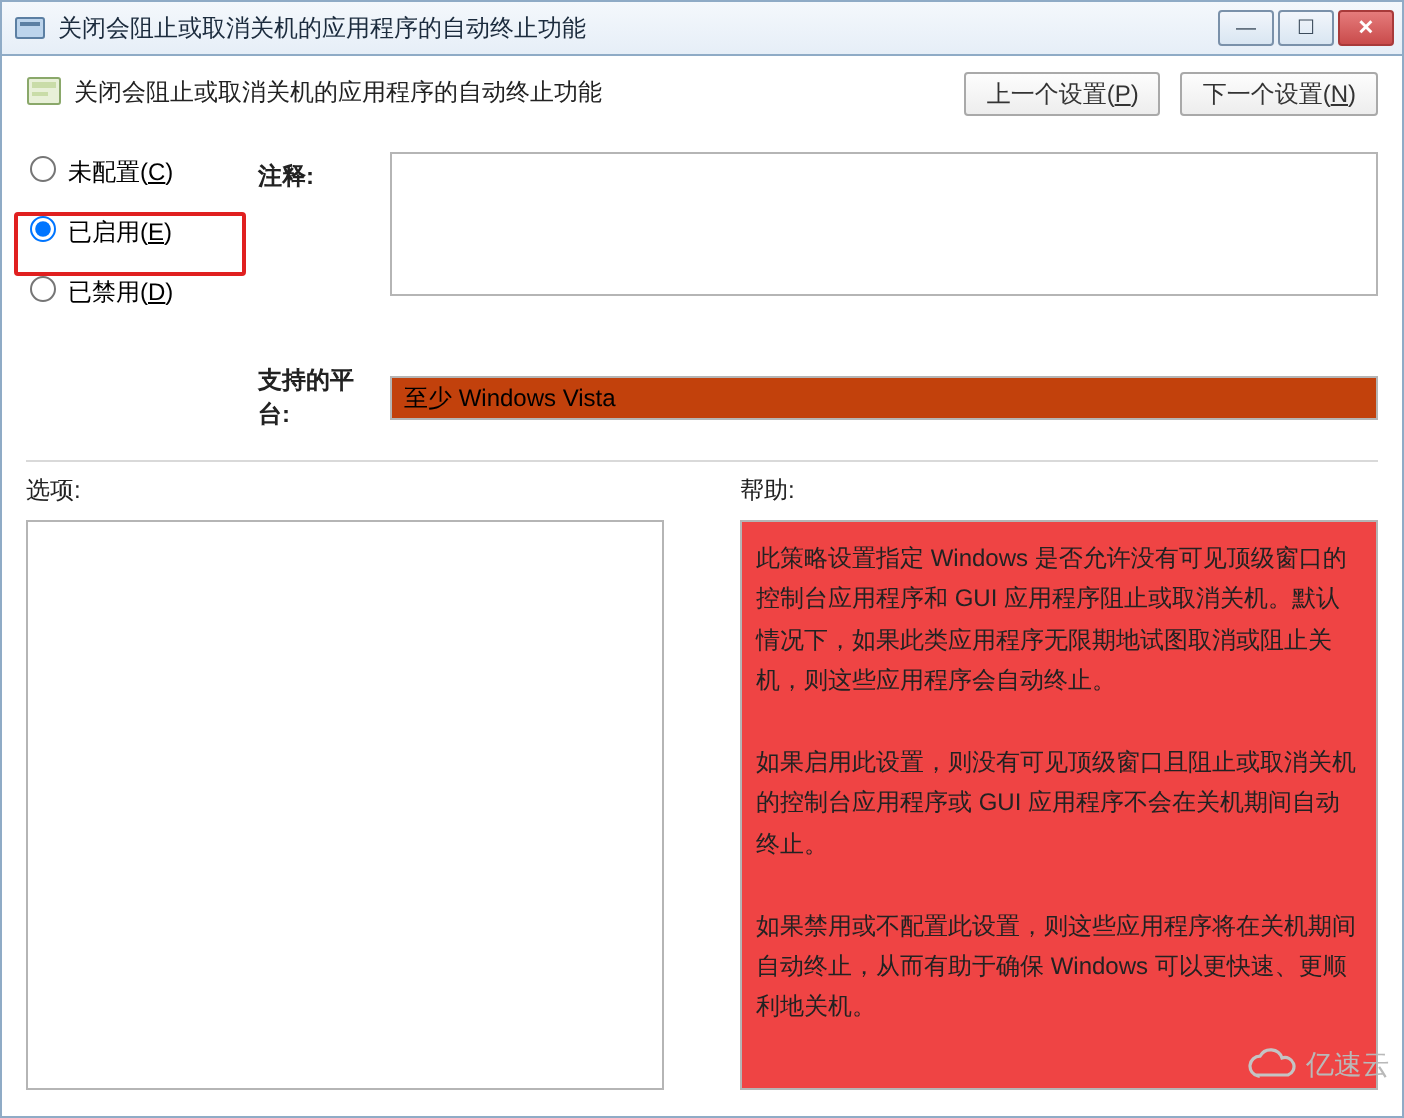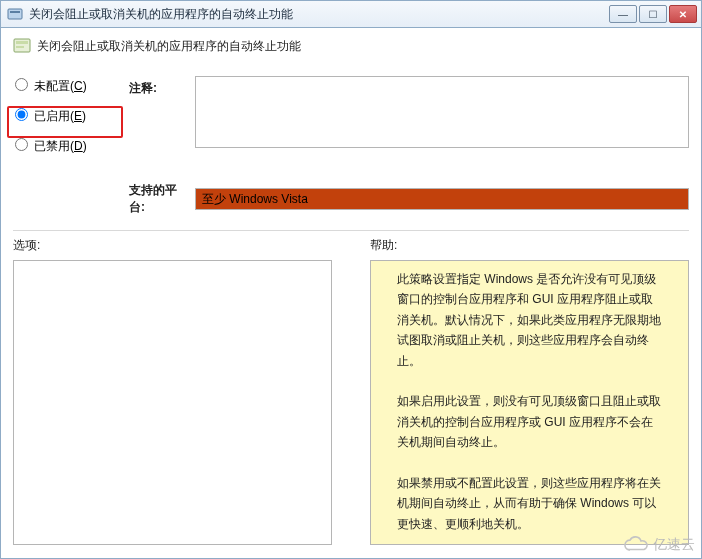--- a/index.html
+++ b/index.html
@@ -156,32 +156,32 @@
       height: 285px;
       border: 1px solid #b5b5b5;
       background: #fff;
       padding: 6px;
       overflow-y: auto;
     }
     .help-box {
       width: 100%;
       height: 285px;
       border: 1px solid #b5b5b5;
-      background: #fef9c3;
-      padding: 8px 26px;
+      background: #ef4444;
+      padding: 8px 7px;
       overflow-y: scroll;
       font-size: 12px;
       line-height: 1.7;
       color: #222;
       white-space: pre-wrap;
     }
     .watermark {
       position: absolute;
       right: 6px;
-      bottom: 4px;
+      bottom: 16px;
       font-size: 14px;
       color: #b9b9b9;
       display: flex;
       align-items: center;
       gap: 4px;
       pointer-events: none;
     }
     .watermark .cloud {
       width: 28px; height: 18px;
     }
@@ -208,20 +208,28 @@
 
   <div class="header-row">
     <span class="header-icon">
       <svg viewBox="0 0 18 18">
           <rect x="1" y="2" width="16" height="13" rx="1" fill="#e8f0d8" stroke="#8aa86a"></rect>
           <rect x="3" y="4" width="12" height="3" fill="#c9dca8"></rect>
           <rect x="3" y="9" width="8" height="2" fill="#c9dca8"></rect>
         </svg>
     </span>
     <span class="header-title">关闭会阻止或取消关机的应用程序的自动终止功能</span>
+    <div class="navbtns">
+      <button class="navbtn">
+        <span>上一个设置(</span><span class="hotkey">P</span><span>)</span>
+      </button>
+      <button class="navbtn">
+        <span>下一个设置(</span><span class="hotkey">N</span><span>)</span>
+      </button>
+    </div>
   </div>
 
   <div class="grid-top">
     <div class="radio-col">
       <label class="radio-item">
         <input type="radio" name="state" style="">
         <span class="rlabel"><span>未配置(</span><span class="hotkey">C</span><span>)</span></span>
       </label>
       <div class="radio-highlight">
         <label class="radio-item">

